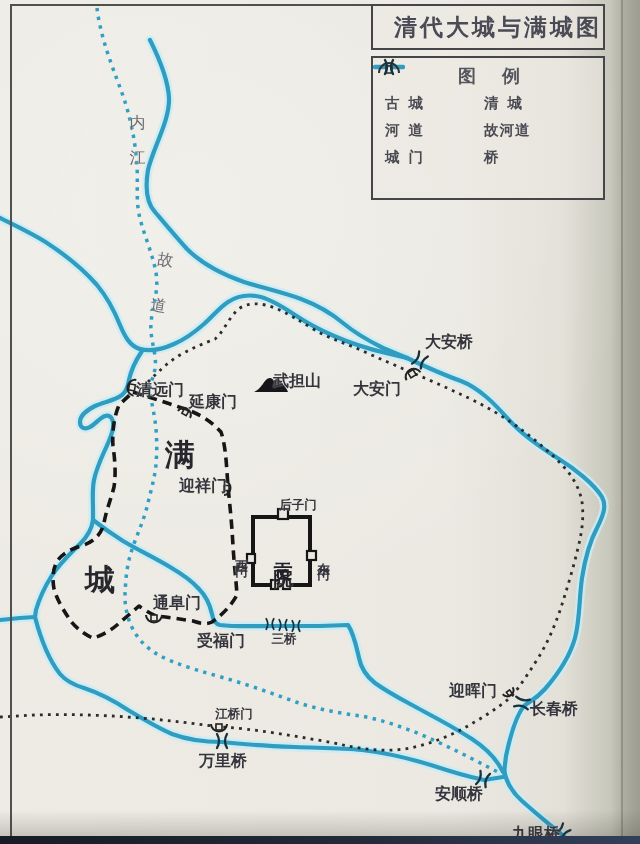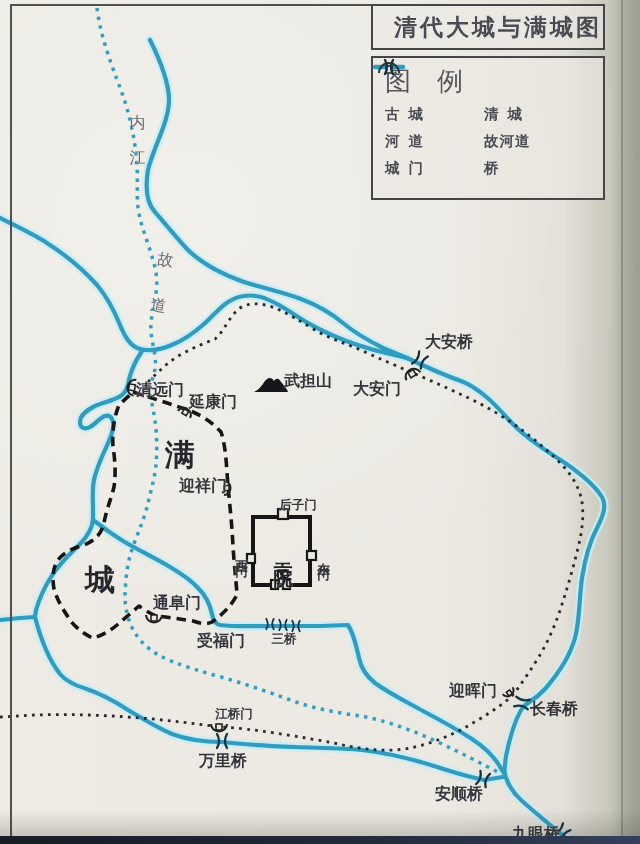--- a/index.html
+++ b/index.html
@@ -16,21 +16,21 @@
        text-shadow:0 0 2px rgba(235,233,226,.8);}
   .lbl.v{writing-mode:vertical-rl;text-orientation:upright;}
   .lbl.big{font-size:30px;font-weight:700;letter-spacing:0;color:#26262c;}
   .lbl.small{font-size:12.5px;}
   .lbl.faded{color:#6a6a72;font-weight:500;}
   .frame-line{position:absolute;background:#50504c;z-index:2;}
   .panel{position:absolute;border:2.5px solid #46464a;z-index:4;background:rgba(236,234,227,.55);}
   .title-box{left:371px;top:4px;width:234px;height:46px;display:flex;align-items:center;justify-content:center;padding-left:20px;}
   .title-text{font-size:23px;font-weight:700;color:#4b4b55;letter-spacing:3px;}
   .legend-box{left:371px;top:56px;width:234px;height:144px;padding:6px 10px 0 12px;}
-  .legend-head{font-size:26px;font-weight:400;color:#55555c;margin-bottom:6px;}
+  .legend-head{text-align:center;font-size:18px;font-weight:700;color:#55555c;margin-bottom:6px;}
   .legend-head span{letter-spacing:26px;margin-right:-26px;}
   .legend-grid{display:grid;grid-template-columns:1fr 1.15fr;row-gap:8px;column-gap:4px;}
   .legend-item{display:flex;align-items:center;gap:4px;color:#4a4a52;font-size:14.5px;font-weight:600;}
   .legend-item .sym{flex:0 0 32px;height:18px;}
   .ls2{letter-spacing:9px;}
   .ls0{letter-spacing:1px;font-family:Liberation Mono, monospace;}
   .watermark{position:absolute;right:4px;top:806px;z-index:6;color:#ffffff;
       font-size:20px;font-weight:700;letter-spacing:1px;
       text-shadow:0 2px 4px rgba(8,14,26,.75),0 0 2px rgba(8,14,26,.55);}
   .edge-right{position:absolute;right:0;top:0;width:30px;height:100%;z-index:5;pointer-events:none;
@@ -214,21 +214,21 @@
           </svg>
         <span>桥</span>
       </div>
     </div>
   </div>
 
   <span class="lbl v faded" style="left:137px;top:137px;letter-spacing:36px;font-size:16px;">内江</span>
   <span class="lbl v faded" style="left:161px;top:285px;letter-spacing:46px;font-size:16px;transform:translate(-50%,-50%) rotate(9deg);">故道</span>
   <span class="lbl" style="left:449px;top:342px;">大安桥</span>
   <span class="lbl" style="left:377px;top:389px;">大安门</span>
-  <span class="lbl" style="left:308px;top:381px;">武担山</span>
+  <span class="lbl" style="left:297px;top:381px;">武担山</span>
   <span class="lbl" style="left:160px;top:390px;">清远门</span>
   <span class="lbl" style="left:213px;top:402px;">延康门</span>
   <span class="lbl big" style="left:180px;top:455px;">满</span>
   <span class="lbl big" style="left:100px;top:580px;">城</span>
   <span class="lbl" style="left:203px;top:486px;">迎祥门</span>
   <span class="lbl small" style="left:298px;top:505px;">后子门</span>
   <span class="lbl v small" style="left:241px;top:553px;letter-spacing:2px;">西华门</span>
   <span class="lbl v small" style="left:323px;top:556px;letter-spacing:2px;">东华门</span>
   <span class="lbl v" style="left:284px;top:552px;font-size:19px;font-weight:700;letter-spacing:5px;color:#202026;">贡院</span>
   <span class="lbl" style="left:177px;top:603px;">通阜门</span>

